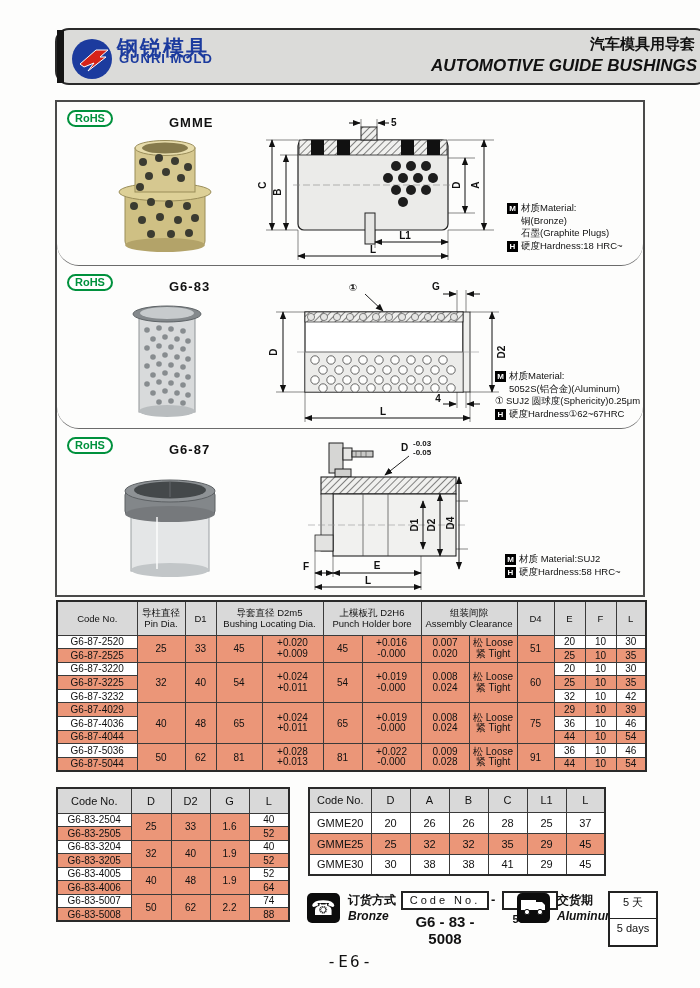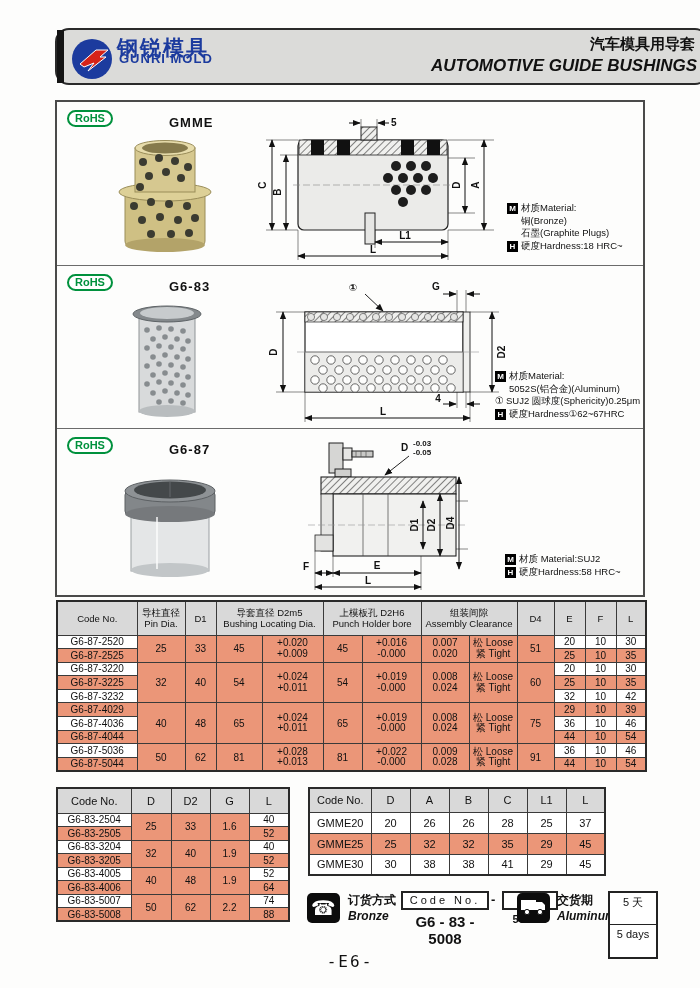--- a/index.html
+++ b/index.html
@@ -13,21 +13,21 @@
   .hdr-bar { position:absolute; left:0; top:0; width:7px; height:100%; background:#141414; }
   .logo { position:absolute; left:13px; top:7px; }
   .logo-cn { position:absolute; left:60px; top:4px; font-size:21px; font-weight:bold; color:#1c3b9e; letter-spacing:2px; }
   .logo-en { position:absolute; left:62px; top:21px; font-size:13px; font-weight:bold; color:#1c3b9e; letter-spacing:1px; }
   .t-cn { position:absolute; right:12px; top:5px; font-size:15px; font-weight:bold; }
   .t-en { position:absolute; right:10px; top:26px; font-size:17px; font-weight:bold; font-style:italic; }
 
   
   .sections { position:absolute; left:55px; top:100px; width:590px; height:497px;
               border:2px solid #4a4a4a; background:#fdfdfc; }
-  .section { position:relative; width:100%; }
+  .section { position:relative; width:100%;border-radius:22px; }
   .s1 { height:164px; border-bottom:1px solid #6b6b6b; }
   .s2 { height:163px; border-bottom:1px solid #6b6b6b; }
   .s3 { height:166px; }
   .rohs { position:absolute; left:10px; top:8px; border:2px solid #00913d; color:#00913d;
           font-weight:bold; font-size:11px; padding:0 6px 1px; border-radius:10px; background:#fff; }
   .pname { position:absolute; left:112px; top:13px; font-weight:bold; font-size:13px; letter-spacing:1px; }
   .photo { position:absolute; }
   .drawing { position:absolute; }
   .notes { position:absolute; font-size:9.5px; line-height:12.5px; white-space:nowrap; }
   .note-row { display:flex; align-items:flex-start; }
@@ -66,21 +66,21 @@
   .codebox { left:96px; top:2px; width:88px; letter-spacing:3px; }
   .codeval { position:absolute; left:96px; top:24px; width:88px; text-align:center; font-weight:bold; font-size:15px; }
   .dash { position:absolute; left:186px; top:3px; font-size:13px; font-weight:bold; }
   .qtybox { left:197px; top:2px; width:56px; }
   .qtyval { position:absolute; left:197px; top:24px; width:56px; text-align:center; font-weight:bold; font-size:11px; }
   .truck { left:212px; top:4px; width:33px; height:30px; }
   .dlabel { position:absolute; left:252px; top:3px; font-size:12px; font-weight:bold; line-height:16px; }
   .dlabel .en { font-style:italic; }
   .daysbox { position:absolute; left:303px; top:2px; width:50px; border:2px solid #222; background:#fff;
              font-size:11px; text-align:center; }
-  .daysbox div { height:32px; line-height:19px; }
+  .daysbox div { height:26px; line-height:19px; }
   .daysbox div:first-child { border-bottom:1px solid #222; }
 
   .footer { position:absolute; left:0; top:952px; width:700px; text-align:center;
             font-size:16px; letter-spacing:2px; font-family:"DejaVu Sans Mono",monospace; }
 </style>
 </head>
 <body>
 
 <div class="page">
 

